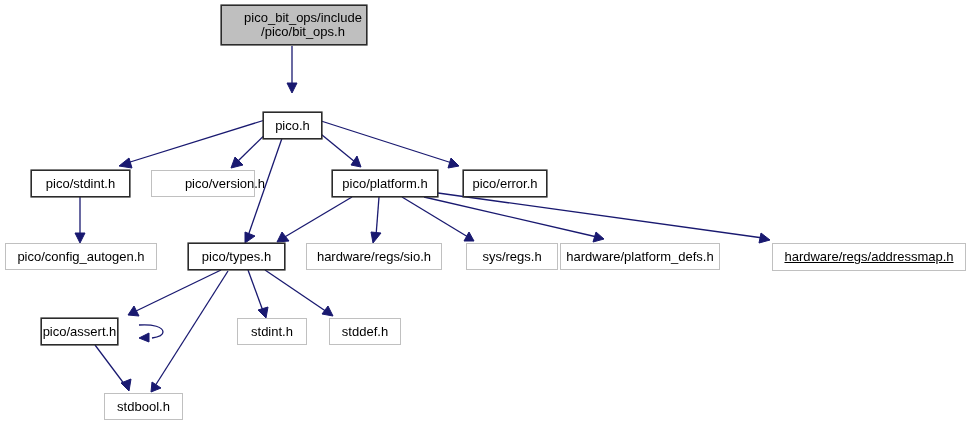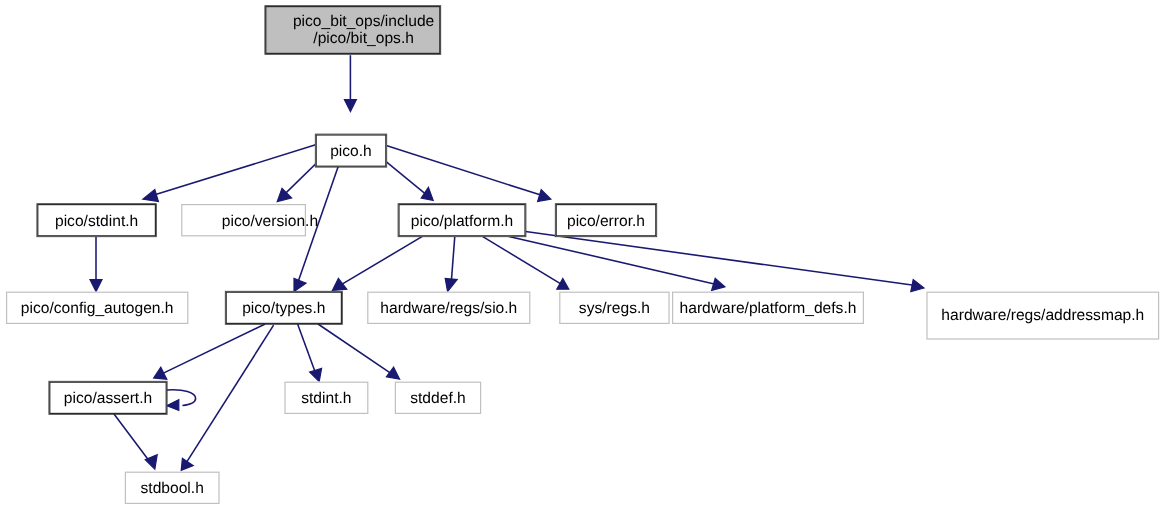--- a/index.html
+++ b/index.html
@@ -131,18 +131,18 @@
     <div class="node bold" style="left: 263px; top: 93px; width: 59px; height: 27px; margin-top: 19px;">pico.h</div>
     <div class="node bold" style="left: 31px; top: 170px; width: 99px; height: 27px;">pico/stdint.h</div>
     <div class="node" style="left: 151px; top: 170px; width: 104px; height: 27px; padding-left: 44px;">pico/version.h</div>
     <div class="node bold" style="left: 332px; top: 170px; width: 106px; height: 27px;">pico/platform.h</div>
     <div class="node bold" style="left: 463px; top: 170px; width: 84px; height: 27px;">pico/error.h</div>
     <div class="node" style="left: 5px; top: 243px; width: 152px; height: 27px;">pico/config_autogen.h</div>
     <div class="node bold" style="left: 188px; top: 243px; width: 97px; height: 27px;">pico/types.h</div>
     <div class="node" style="left: 306px; top: 243px; width: 136px; height: 27px;">hardware/regs/sio.h</div>
     <div class="node" style="left: 466px; top: 243px; width: 92px; height: 27px;">sys/regs.h</div>
     <div class="node" style="left: 560px; top: 243px; width: 160px; height: 27px;">hardware/platform_defs.h</div>
-    <div class="node" style="left: 772px; top: 243px; width: 194px; height: 40px;">hardware/regs/addressmap.h</div>
-    <div class="node bold" style="left: 41px; top: 318px; width: 98px; height: 27px;">pico/assert.h</div>
+    <div class="node" style="left: 772px; top: 243px; width: 194px; height: 28px; text-decoration: underline;">hardware/regs/addressmap.h</div>
+    <div class="node bold" style="left: 41px; top: 318px; width: 77px; height: 27px;">pico/assert.h</div>
     <div class="node" style="left: 237px; top: 318px; width: 70px; height: 27px;">stdint.h</div>
     <div class="node" style="left: 329px; top: 318px; width: 72px; height: 27px;">stddef.h</div>
     <div class="node" style="left: 104px; top: 393px; width: 79px; height: 27px;">stdbool.h</div>
   </div>
 
 </body></html>

